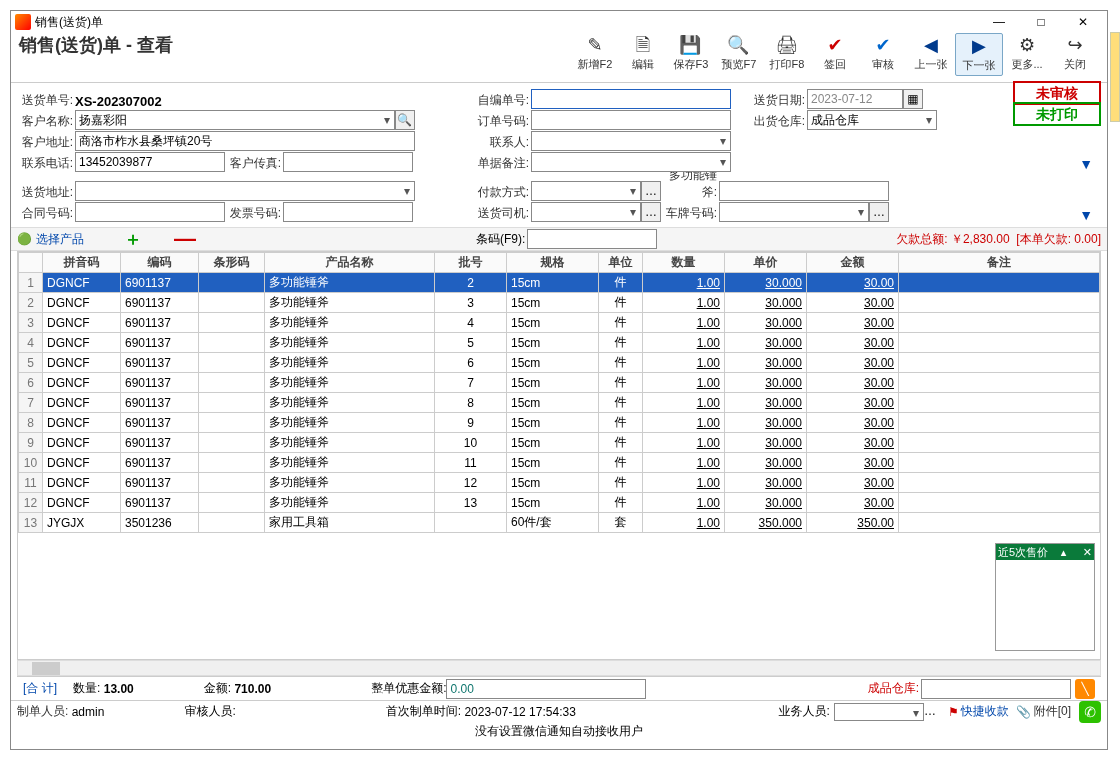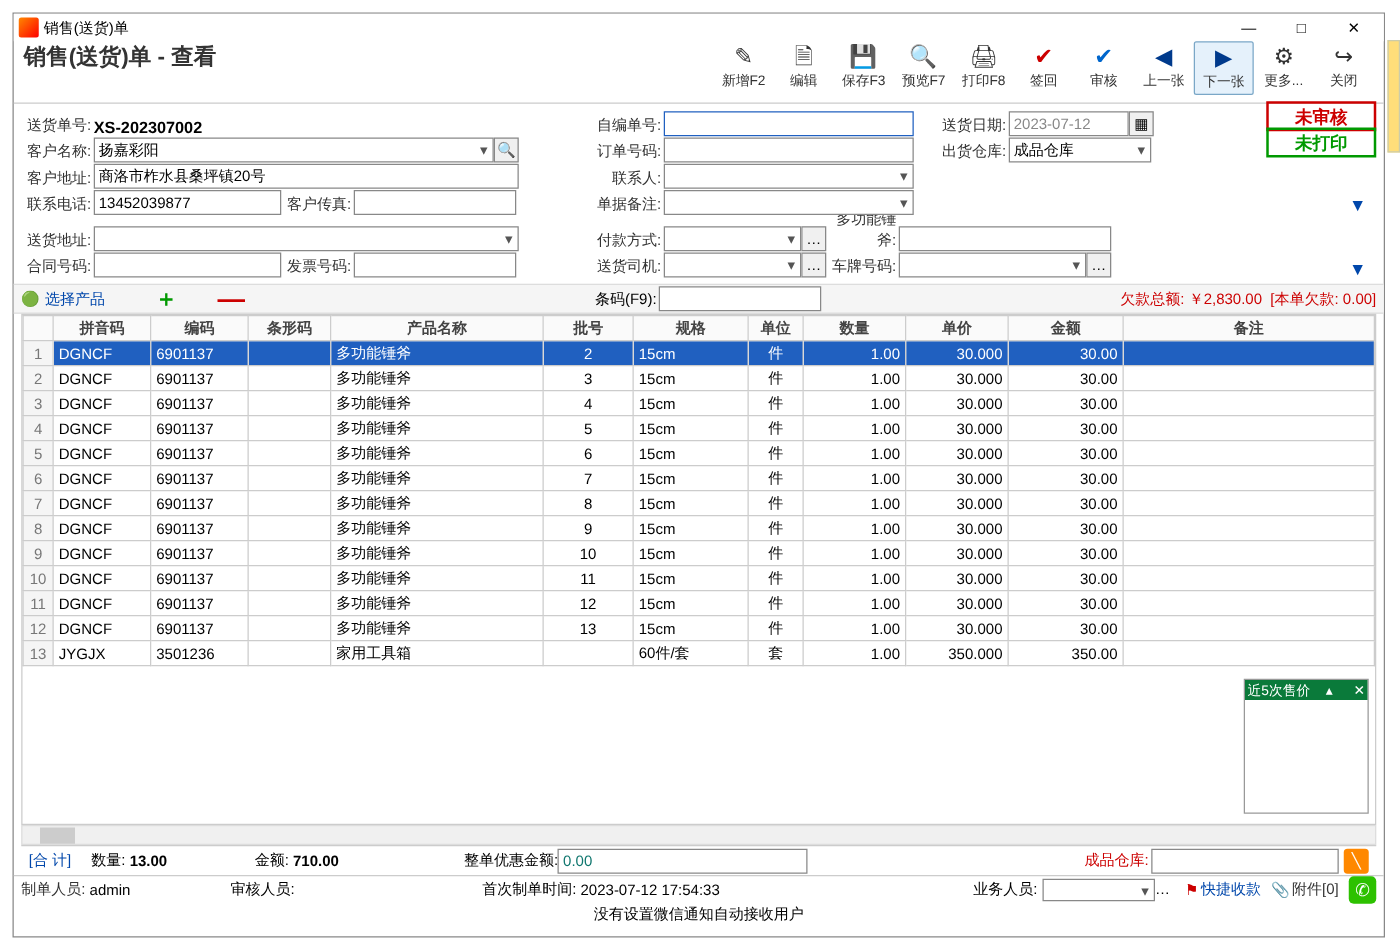--- a/index.html
+++ b/index.html
@@ -37,21 +37,21 @@
 .midbar .minus { color: #c00; font-weight: bold; font-size: 22px; margin-left: 32px; cursor: pointer; }
 .midbar .arrears { margin-left: auto; font-size: 12px; }
 .midbar .arrears .red { color: #c00; }
 .grid { border: 1px solid #ccc; margin: 0 6px; font-size: 12px; }
 .grid table { width: 100%; border-collapse: collapse; table-layout: fixed; }
 .grid th, .grid td { border: 1px solid #ccc; height: 20px; padding: 0 4px; overflow: hidden; white-space: nowrap; }
 .grid th { background: #fafafa; font-weight: bold; text-align: center; color: #444; }
 .grid td.rowhdr { background: #f5f5f5; text-align: center; color: #777; }
 .grid tr.selected td { background: #2060c0; color: #fff; }
 .grid tr.selected td.rowhdr { background: #f5f5f5; color: #777; }
-.grid td.num { text-align: right; }
+.grid td.num { text-align: right; text-decoration: underline; }
 .grid td.ctr { text-align: center; }
 .scrollbar-h { height: 16px; background: #f0f0f0; border: 1px solid #ddd; margin: 0 6px; position: relative; }
 .scrollbar-h .thumb { position: absolute; left: 14px; top: 1px; width: 28px; height: 13px; background: #ccc; }
 .panel-green { position: absolute; right: 12px; bottom: 98px; width: 100px; height: 108px; border: 1px solid #999; }
 .panel-green .hdr { background: #0a7a3a; color: #fff; font-size: 11px; height: 16px; display: flex; align-items: center; padding: 0 2px; }
 .panel-green .hdr .x { margin-left: auto; cursor: pointer; }
 .totals { height: 24px; border-top: 1px solid #ccc; display: flex; align-items: center; padding: 0 6px; font-size: 12px; margin: 0 6px; }
 .totals .blue { color: #0047ab; }
 .totals .lbl2 { margin-left: 16px; }
 .totals input { height: 20px; border: 1px solid #888; font-size: 12px; padding: 0 3px; width: 200px; color: #0f766e; }
@@ -191,21 +191,21 @@
             <div class="inp" style="width:96px;color:#888">
               <span>2023-07-12</span>
             </div>
             <div class="mini-btn">▦</div>
           <div style="margin-left:auto;">
             <div class="stamp-box stamp-red">未审核</div>
           </div>
         </div>
         <div class="form-row">
             <span class="lbl" style="width:64px">出货仓库:</span>
-            <div class="inp dropdown" style="width:114px">
+            <div class="inp dropdown" style="width:130px">
               <span>成品仓库</span>
             </div>
           <div style="margin-left:auto;">
             <div class="stamp-box stamp-green">未打印</div>
           </div>
         </div>
         <div class="form-row"></div>
         <div class="form-row">
             <span class="blue-arrow">▼</span>
           </div>

